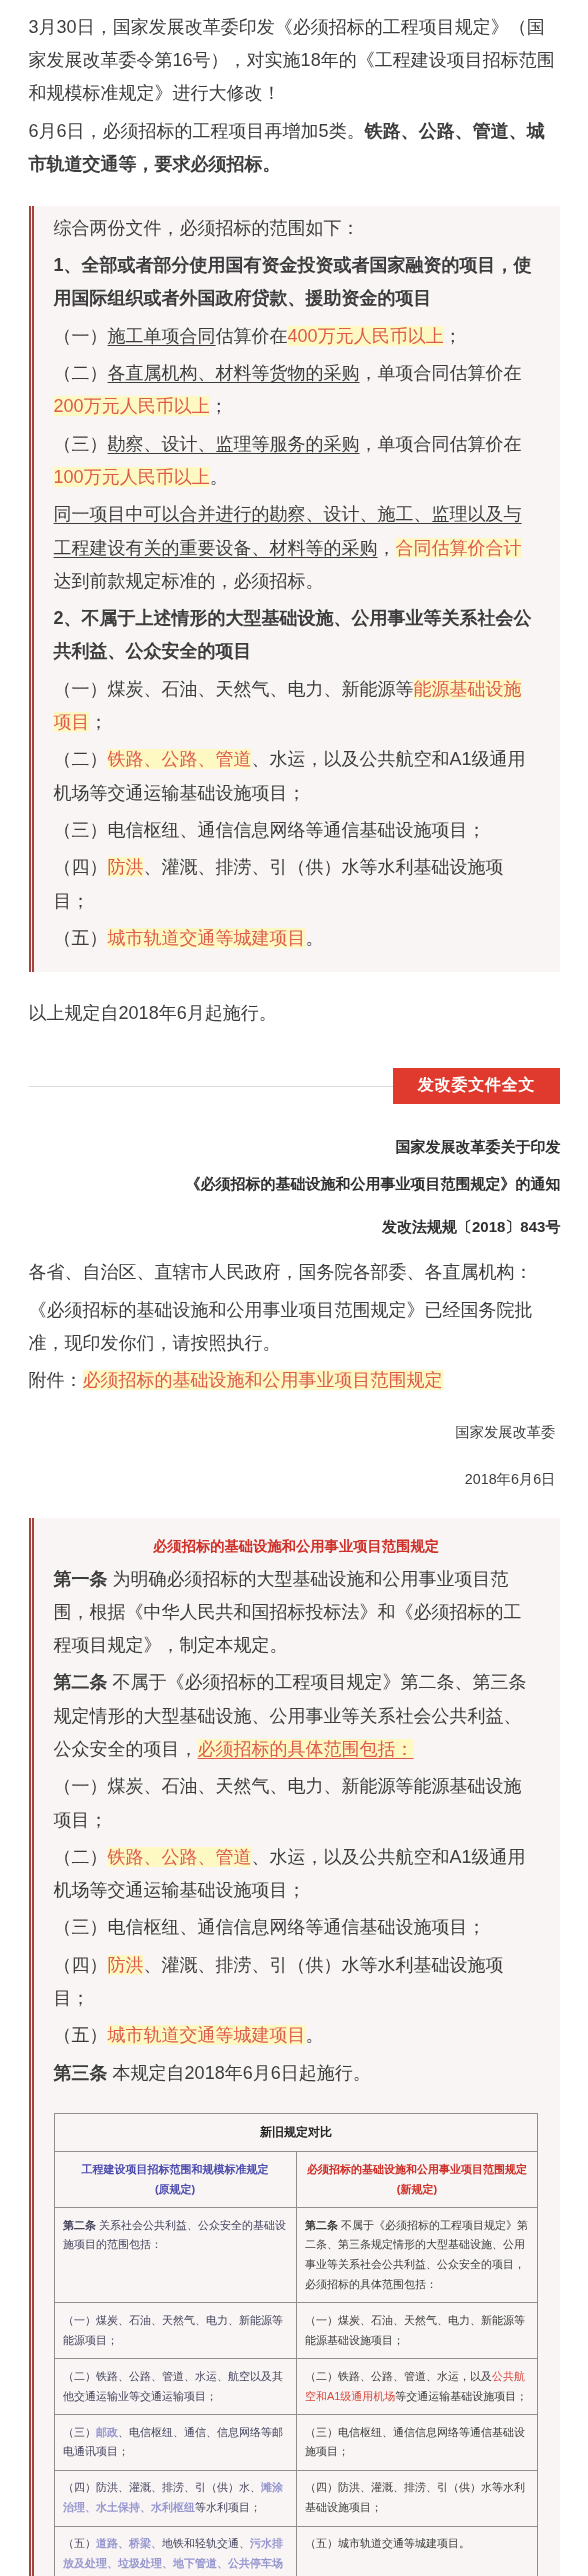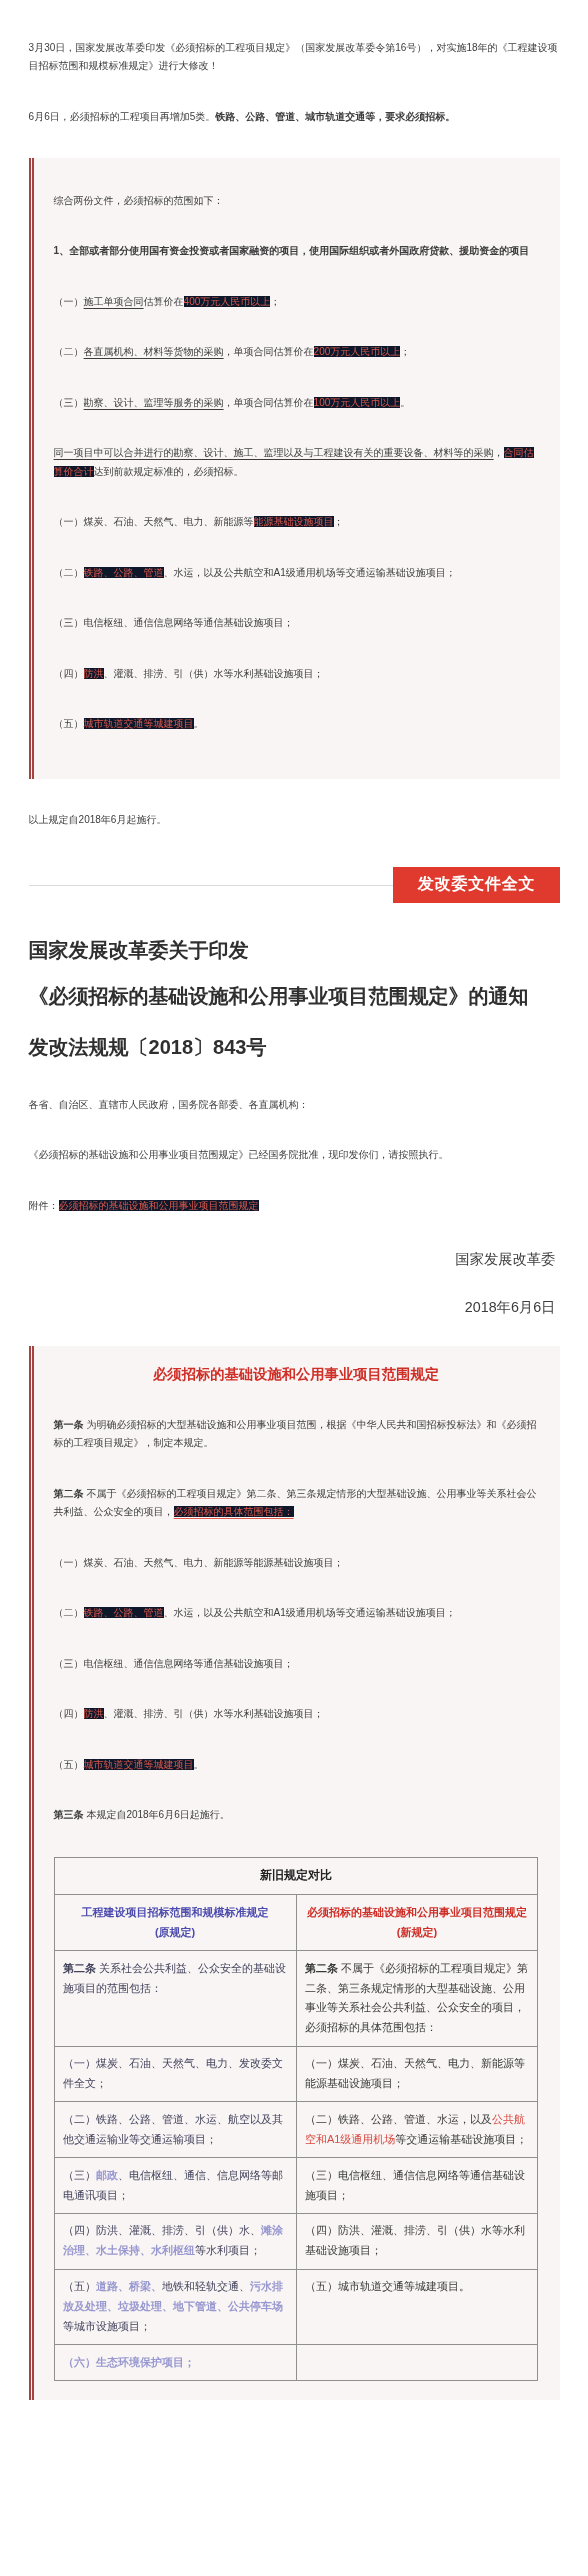--- a/index.html
+++ b/index.html
@@ -1,23 +1,23 @@
 <!DOCTYPE html>
 <html style="font-size:13.4px"><head>
 <meta charset="utf-8">
 <style>
   html,body{margin:0;padding:0;background:#ffffff;}
   body{width:589px;font-family:"Liberation Sans","DejaVu Sans",sans-serif;color:#3c3c3c;}
   .content{padding:6.7px 28.6px 0 28.6px;}
-  .p{margin:32px 0;font-size:10px;line-height:1.85;}
+  .p{margin:4px 0;font-size:18px;line-height:1.85;}
   .bold{font-weight:bold;}
   .u{text-decoration:underline;text-underline-offset:3.4px;text-align:right;}
-  .rt{color:#dd5a4d;background:#0f172a;}
+  .rt{color:#dd5a4d;background:#fef9c3;}
   .quote{border-left:5.9px double #a5443e;background:#f9f5f5;padding:1.7px 22px 13.4px 20px;margin:25px 0;}
-  .doc-title{font-size:20px;font-weight:bold;text-align:left;margin:17px 0;line-height:1.7;color:#2f2f2f;}
+  .doc-title{font-size:15px;font-weight:bold;text-align:right;margin:17px 0;line-height:1.7;color:#2f2f2f;}
   .sign{text-align:right;margin:22px 5px 0 0;font-size:14.3px;line-height:1.8;}
   .badge-row{position:relative;text-align:right;margin:37px 0 30px;}
   .badge-row .line{position:absolute;left:0;right:0;top:50%;border-top:0.8px solid #d9d9d9;}
   .badge{position:relative;display:inline-block;background:#e03a2e;color:#ffffff;font-size:16px;font-weight:bold;padding:7.6px 25px;letter-spacing:0.8px;}
   .red-title{color:#cf2f27;font-weight:bold;text-align:center;font-size:14.3px;margin:15px 0 6.7px;}
   .cmp{width:100%;border-collapse:collapse;margin:23.5px 0 5px;font-size:11px;color:#43435c;}
   .cmp td{border:0.8px solid #8f8f8f;padding:7.6px 8.4px;vertical-align:top;line-height:1.8;width:50%;}
   .t-title{text-align:center;font-weight:bold;font-size:12px;color:#222222;padding:11px;}
   .t-old-h{color:#4c4cae;font-weight:bold;text-align:center;line-height:1.7;}
   .t-new-h{color:#cf2f27;font-weight:bold;text-align:center;line-height:1.7;}
@@ -34,20 +34,21 @@
 
   <p class="p"><span>6月6日，必须招标的工程项目再增加5类。</span><span class="bold">铁路、公路、管道、城市轨道交通等，要求必须招标。</span></p>
 
   <div class="quote">
     <p class="p">综合两份文件，必须招标的范围如下：</p>
     <p class="p bold">1、全部或者部分使用国有资金投资或者国家融资的项目，使用国际组织或者外国政府贷款、援助资金的项目</p>
     <p class="p"><span>（一）</span><span class="u">施工单项合同</span><span>估算价在</span><span class="rt">400万元人民币以上</span><span>；</span></p>
     <p class="p"><span>（二）</span><span class="u">各直属机构、材料等货物的采购</span><span>，单项合同估算价在</span><span class="rt">200万元人民币以上</span><span>；</span></p>
     <p class="p"><span>（三）</span><span class="u">勘察、设计、监理等服务的采购</span><span>，单项合同估算价在</span><span class="rt">100万元人民币以上</span><span>。</span></p>
     <p class="p"><span class="u">同一项目中可以合并进行的勘察、设计、施工、监理以及与工程建设有关的重要设备、材料等的采购</span><span>，</span><span class="rt">合同估算价合计</span><span>达到前款规定标准的，必须招标。</span></p>
+    <p class="p bold">2、不属于上述情形的大型基础设施、公用事业等关系社会公共利益、公众安全的项目</p>
     <p class="p"><span>（一）煤炭、石油、天然气、电力、新能源等</span><span class="rt">能源基础设施项目</span><span>；</span></p>
     <p class="p"><span>（二）</span><span class="rt">铁路、公路、管道</span><span>、水运，以及公共航空和A1级通用机场等交通运输基础设施项目；</span></p>
     <p class="p">（三）电信枢纽、通信信息网络等通信基础设施项目；</p>
     <p class="p"><span>（四）</span><span class="rt">防洪</span><span>、灌溉、排涝、引（供）水等水利基础设施项目；</span></p>
     <p class="p"><span>（五）</span><span class="rt">城市轨道交通等城建项目</span><span>。</span></p>
   </div>
 
   <p class="p">以上规定自2018年6月起施行。</p>
 
   <div class="badge-row">
@@ -84,21 +85,21 @@
       </tr>
       <tr>
         <td class="t-old-h"><span>工程建设项目招标范围和规模标准规定</span><br><span>(原规定)</span></td>
         <td class="t-new-h"><span>必须招标的基础设施和公用事业项目范围规定</span><br><span>(新规定)</span></td>
       </tr>
       <tr>
         <td><span class="bold">第二条</span><span> 关系社会公共利益、公众安全的基础设施项目的范围包括：</span></td>
         <td class="new-cell"><span class="bold">第二条</span><span> 不属于《必须招标的工程项目规定》第二条、第三条规定情形的大型基础设施、公用事业等关系社会公共利益、公众安全的项目，必须招标的具体范围包括：</span></td>
       </tr>
       <tr>
-        <td>（一）煤炭、石油、天然气、电力、发改委文件全文；</td>
+        <td>（一）煤炭、石油、天然气、电力、新能源等能源项目；</td>
         <td class="new-cell">（一）煤炭、石油、天然气、电力、新能源等能源基础设施项目；</td>
       </tr>
       <tr>
         <td>（二）铁路、公路、管道、水运、航空以及其他交通运输业等交通运输项目；</td>
         <td class="new-cell"><span>（二）铁路、公路、管道、水运，以及</span><span class="t-red">公共航空和A1级通用机场</span><span>等交通运输基础设施项目；</span></td>
       </tr>
       <tr>
         <td><span>（三）</span><span class="del">邮政</span><span>、电信枢纽、通信、信息网络等邮电通讯项目；</span></td>
         <td class="new-cell">（三）电信枢纽、通信信息网络等通信基础设施项目；</td>
       </tr>

